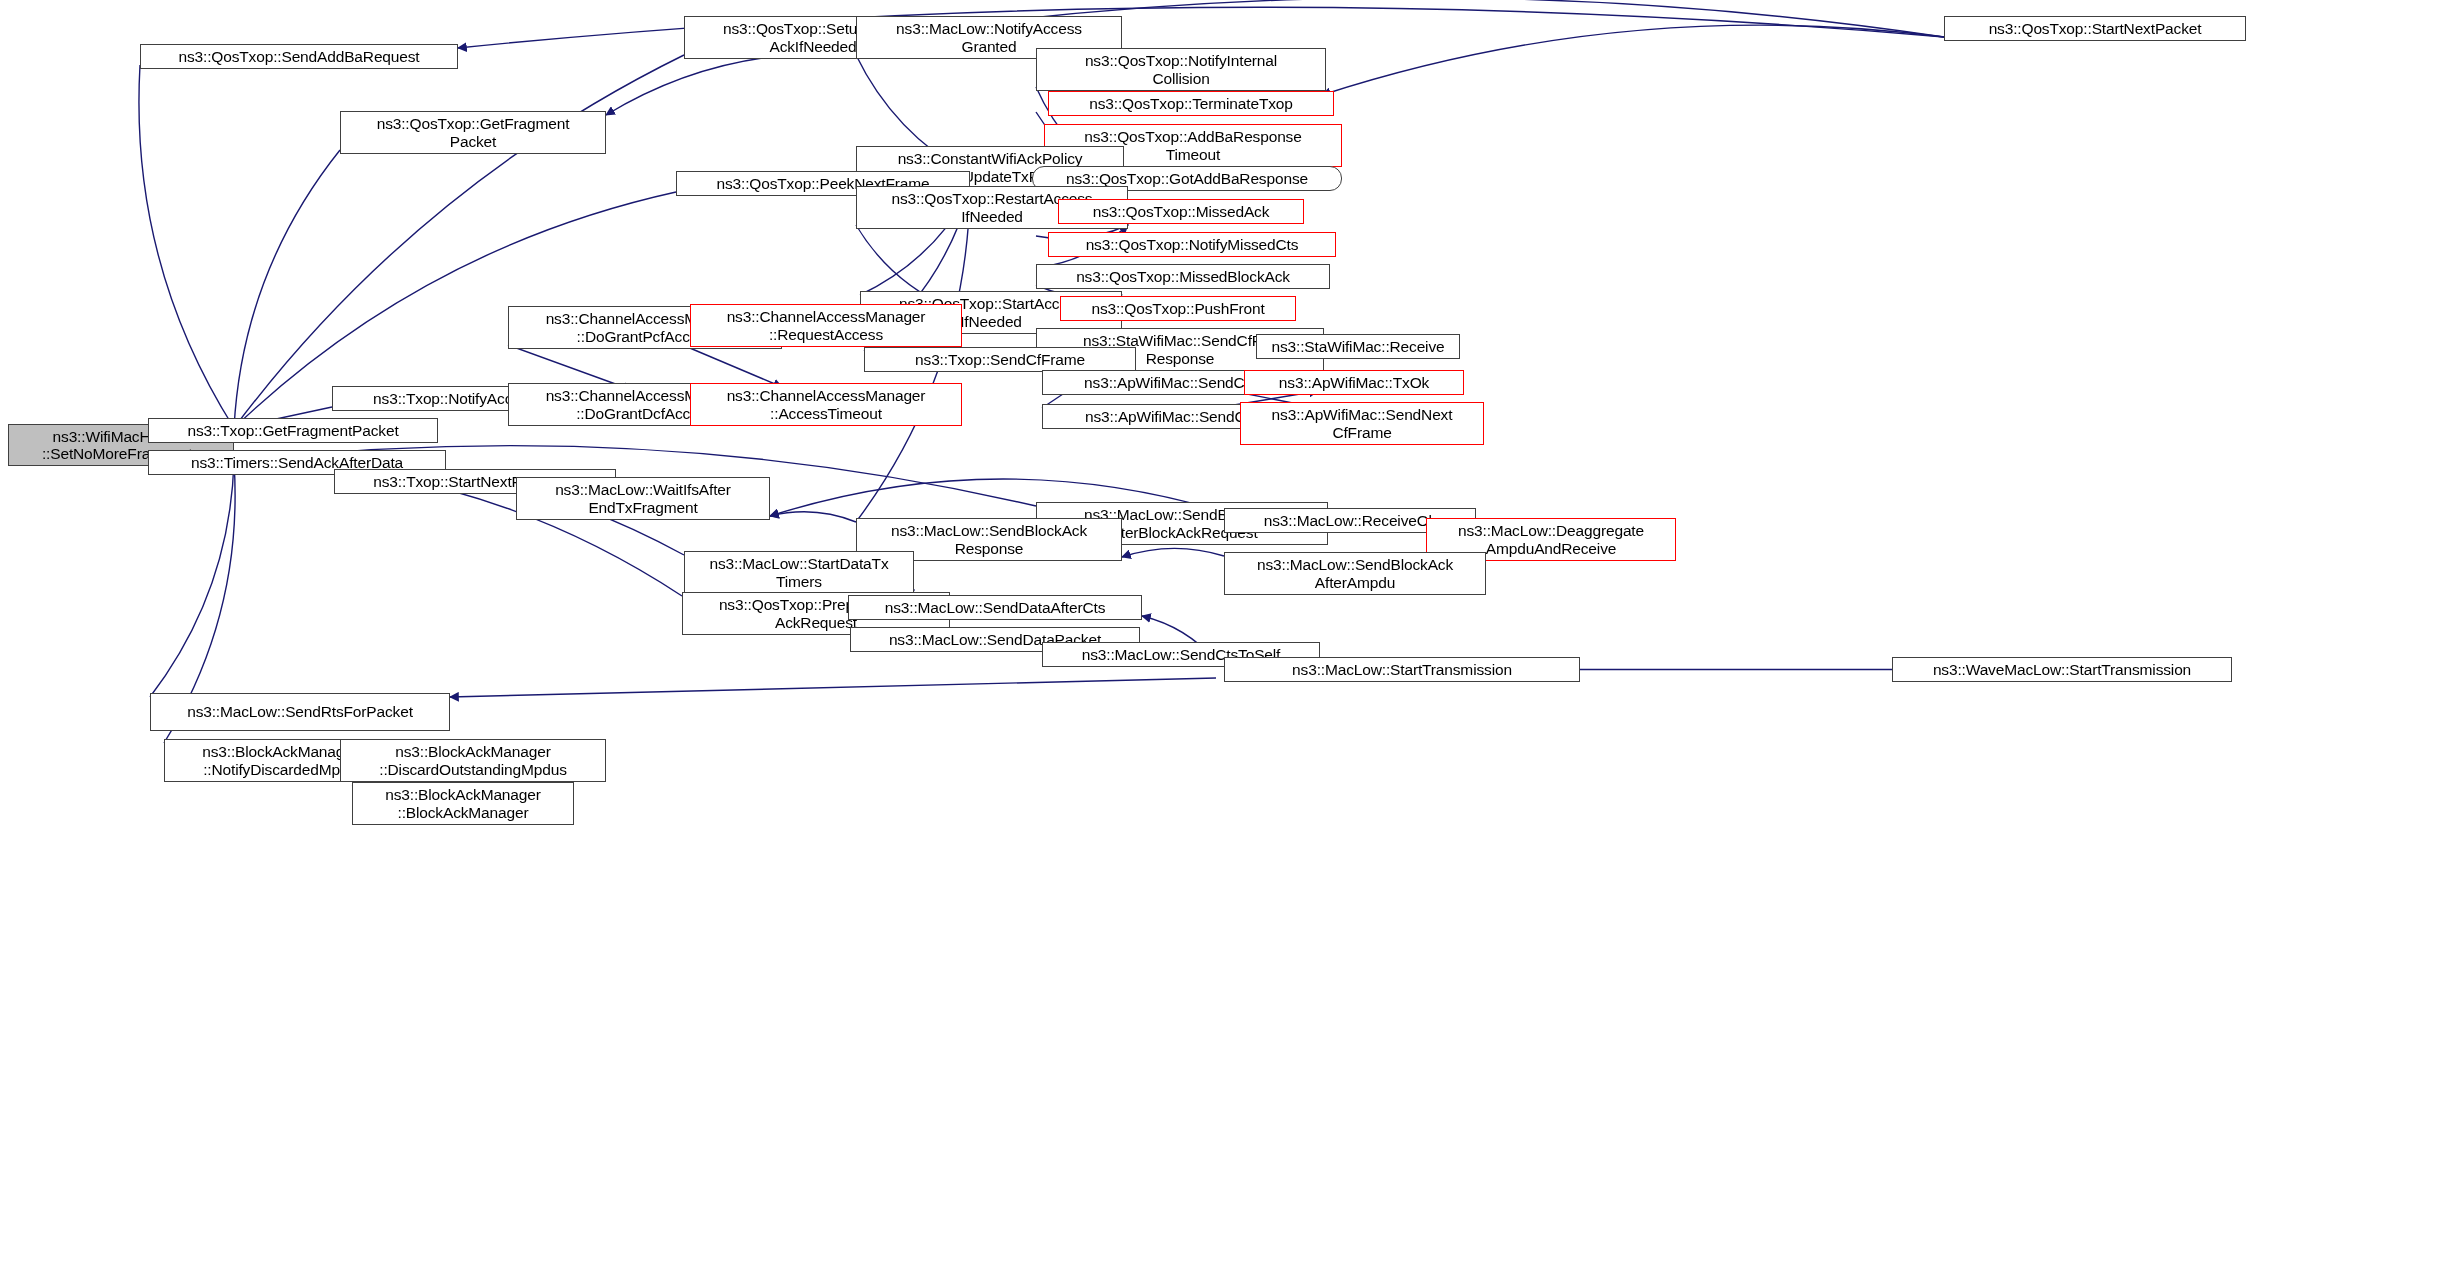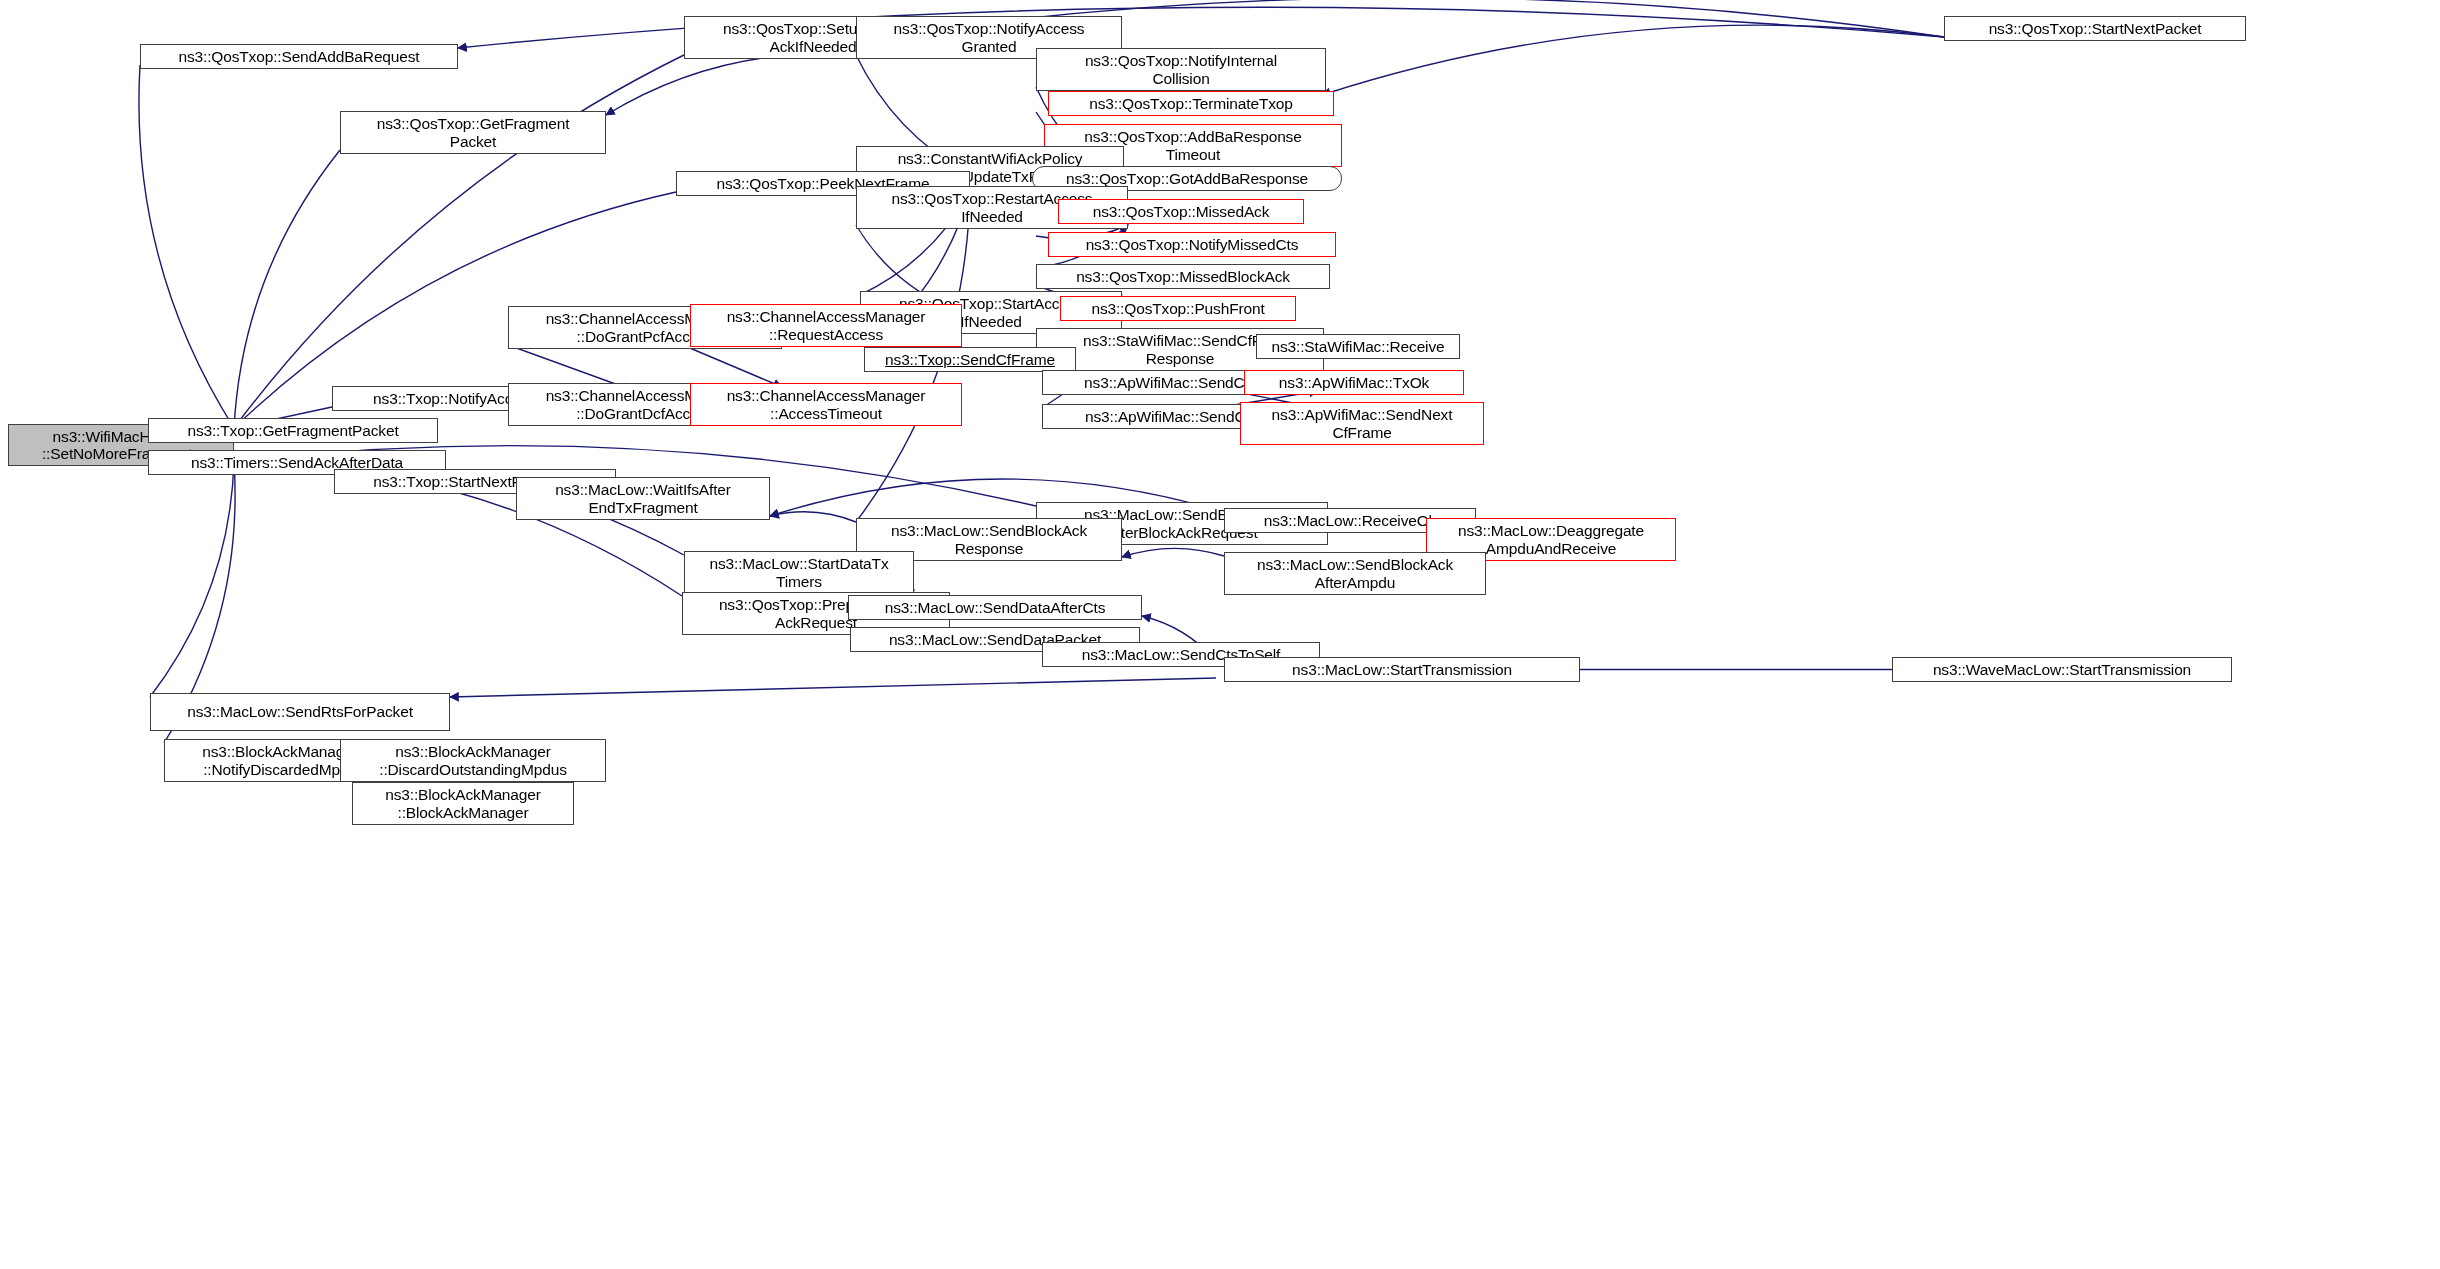--- a/index.html
+++ b/index.html
@@ -120,21 +120,21 @@
         <path d="M 856 522 Q 965.8 375.24 970 192" fill="none" stroke="#191970" stroke-width="1.4" marker-end="url(#arrow)"></path>
         <path d="M 864 351 Q 942.44 288.46 970 192" fill="none" stroke="#191970" stroke-width="1.4" marker-end="url(#arrow)"></path>
       </g>
   </svg>
   <div id="nodes">
       <div class="node focus" style="left: 8px; top: 424px; width: 226px; height: 42px;">ns3::WifiMacHeader
 ::SetNoMoreFragments</div>
       <div class="node" style="left: 140px; top: 44px; width: 318px; height: 25px;">ns3::QosTxop::SendAddBaRequest</div>
       <div class="node" style="left: 684px; top: 16px; width: 258px; height: 43px;">ns3::QosTxop::SetupBlock
 AckIfNeeded</div>
-      <div class="node" style="left: 856px; top: 16px; width: 266px; height: 43px;">ns3::QosTxop::NotifyAccess
+      <div class="node" style="left: 856px; top: 16px; width: 266px; height: 43px;">ns3::MacLow::NotifyAccess
 Granted</div>
       <div class="node" style="left: 1944px; top: 16px; width: 302px; height: 25px;">ns3::QosTxop::StartNextPacket</div>
       <div class="node" style="left: 1036px; top: 48px; width: 290px; height: 43px;">ns3::QosTxop::NotifyInternal
 Collision</div>
       <div class="node red" style="left: 1036px; top: 91px; width: 286px; height: 25px;">ns3::QosTxop::TerminateTxop</div>
       <div class="node" style="left: 340px; top: 111px; width: 266px; height: 43px;">ns3::QosTxop::GetFragment
 Packet</div>
       <div class="node red" style="left: 1032px; top: 124px; width: 298px; height: 43px;">ns3::QosTxop::AddBaResponse
 Timeout</div>
       <div class="node" style="left: 856px; top: 146px; width: 268px; height: 43px;">ns3::ConstantWifiAckPolicy
@@ -149,21 +149,21 @@
       <div class="node" style="left: 860px; top: 291px; width: 262px; height: 43px;">ns3::QosTxop::StartAccess
 IfNeeded</div>
       <div class="node red" style="left: 1048px; top: 296px; width: 236px; height: 25px;">ns3::QosTxop::PushFront</div>
       <div class="node" style="left: 508px; top: 306px; width: 274px; height: 43px;">ns3::ChannelAccessManager
 ::DoGrantPcfAccess</div>
       <div class="node red" style="left: 678px; top: 304px; width: 272px; height: 43px;">ns3::ChannelAccessManager
 ::RequestAccess</div>
       <div class="node" style="left: 1036px; top: 328px; width: 288px; height: 43px;">ns3::StaWifiMac::SendCfPoll
 Response</div>
       <div class="node" style="left: 1256px; top: 334px; width: 204px; height: 25px;">ns3::StaWifiMac::Receive</div>
-      <div class="node" style="left: 864px; top: 347px; width: 212px; height: 25px; text-decoration: underline;">ns3::Txop::SendCfFrame</div>
+      <div class="node" style="left: 864px; top: 347px; width: 272px; height: 25px;">ns3::Txop::SendCfFrame</div>
       <div class="node" style="left: 1042px; top: 370px; width: 276px; height: 25px;">ns3::ApWifiMac::SendCfEnd</div>
       <div class="node red" style="left: 1232px; top: 370px; width: 220px; height: 25px;">ns3::ApWifiMac::TxOk</div>
       <div class="node" style="left: 332px; top: 386px; width: 300px; height: 25px;">ns3::Txop::NotifyAccessGranted</div>
       <div class="node" style="left: 508px; top: 383px; width: 274px; height: 43px;">ns3::ChannelAccessManager
 ::DoGrantDcfAccess</div>
       <div class="node red" style="left: 678px; top: 383px; width: 272px; height: 43px;">ns3::ChannelAccessManager
 ::AccessTimeout</div>
       <div class="node" style="left: 1042px; top: 404px; width: 276px; height: 25px;">ns3::ApWifiMac::SendCfPoll</div>
       <div class="node red" style="left: 1228px; top: 402px; width: 244px; height: 43px;">ns3::ApWifiMac::SendNext
 CfFrame</div>

